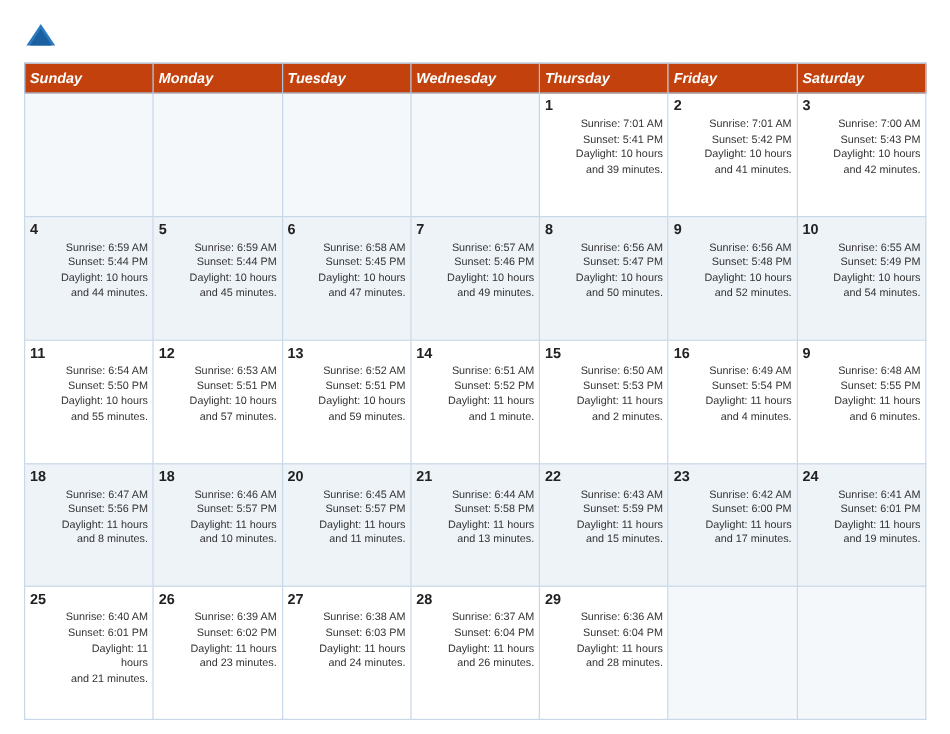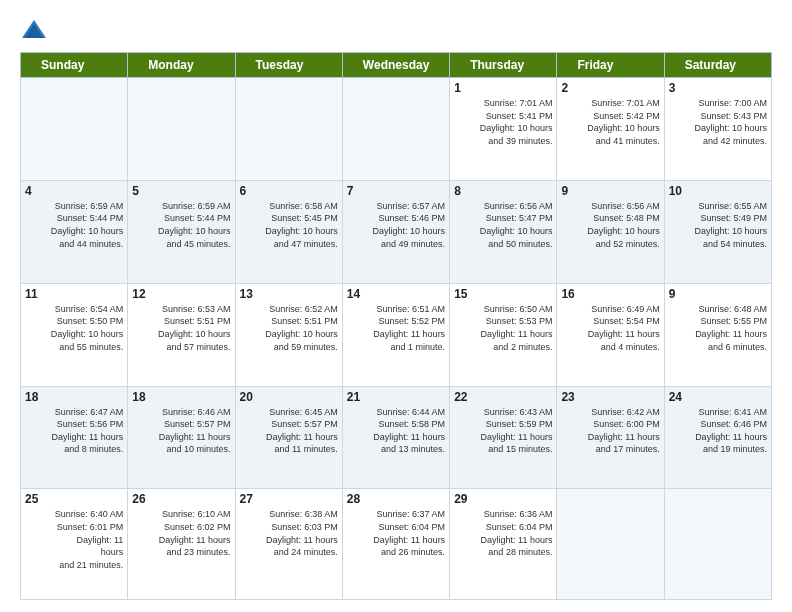--- a/index.html
+++ b/index.html
@@ -54,27 +54,28 @@
       font-size: 14px;
       color: #555;
     }
     .calendar {
       width: 100%;
       border-collapse: collapse;
       flex: 1;
       table-layout: fixed;
     }
     .calendar thead tr th {
-      background: #4d7c0f;
+      background: #c2410c;
       color: #fff;
       font-size: 12px;
       font-weight: bold;
-      padding: 5px 20px;
+      padding: 5px 4px;
       text-align: left;
       border: 1px solid #aac4e0;
+      font-style: italic;
     }
     .calendar tbody tr td {
       border: 1px solid #c8d8e8;
       vertical-align: top;
       padding: 3px 4px;
       font-size: 9.2px;
       color: #333;
       height: 80px;
     }
     .calendar tbody tr td.empty {
@@ -299,36 +300,36 @@
           <td>
             <span class="day-num">23</span>
             <div class="day-info" style="white-space: pre-line;">Sunrise: 6:42 AM
 Sunset: 6:00 PM
 Daylight: 11 hours
 and 17 minutes.</div>
           </td>
           <td>
             <span class="day-num">24</span>
             <div class="day-info" style="white-space: pre-line;">Sunrise: 6:41 AM
-Sunset: 6:46 PM
+Sunset: 6:01 PM
 Daylight: 11 hours
 and 19 minutes.</div>
           </td>
         </tr>
         <tr>
           <td>
             <span class="day-num">25</span>
             <div class="day-info" style="white-space: pre-line; margin-left: 28px;">Sunrise: 6:40 AM
 Sunset: 6:01 PM
 Daylight: 11 hours
 and 21 minutes.</div>
           </td>
           <td>
             <span class="day-num">26</span>
-            <div class="day-info" style="white-space: pre-line;">Sunrise: 6:10 AM
+            <div class="day-info" style="white-space: pre-line;">Sunrise: 6:39 AM
 Sunset: 6:02 PM
 Daylight: 11 hours
 and 23 minutes.</div>
           </td>
           <td>
             <span class="day-num">27</span>
             <div class="day-info" style="white-space: pre-line;">Sunrise: 6:38 AM
 Sunset: 6:03 PM
 Daylight: 11 hours
 and 24 minutes.</div>

